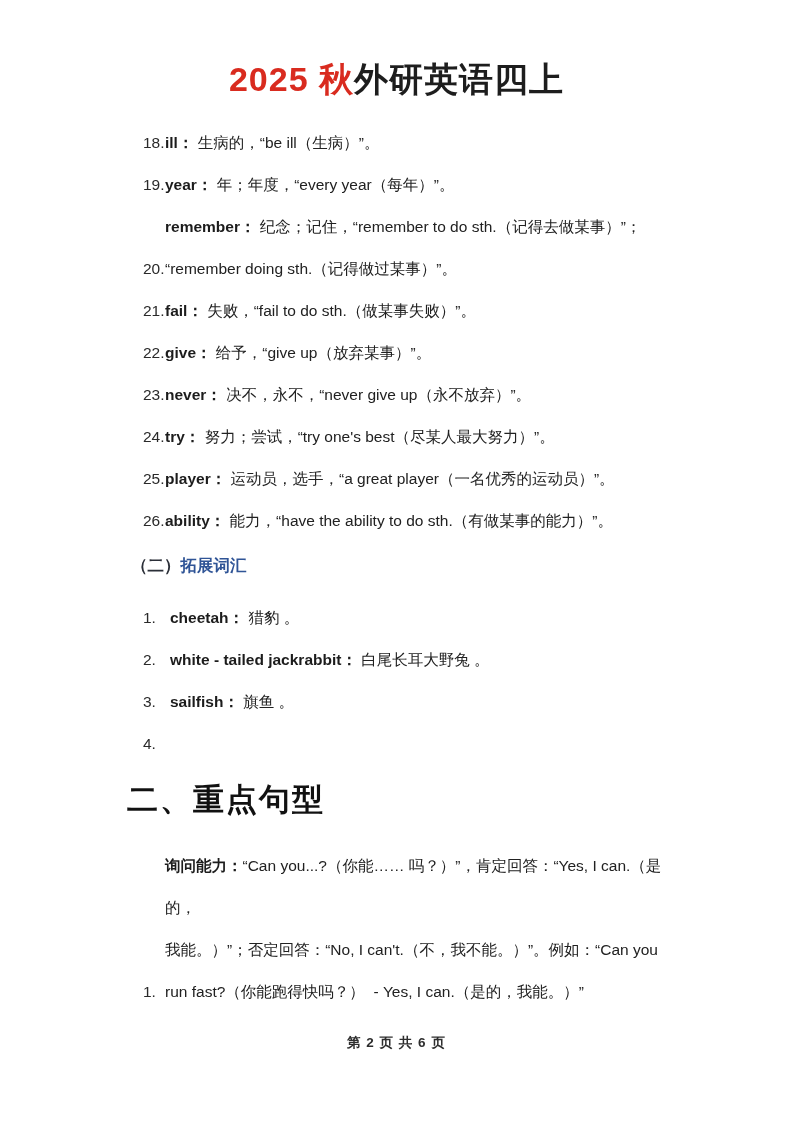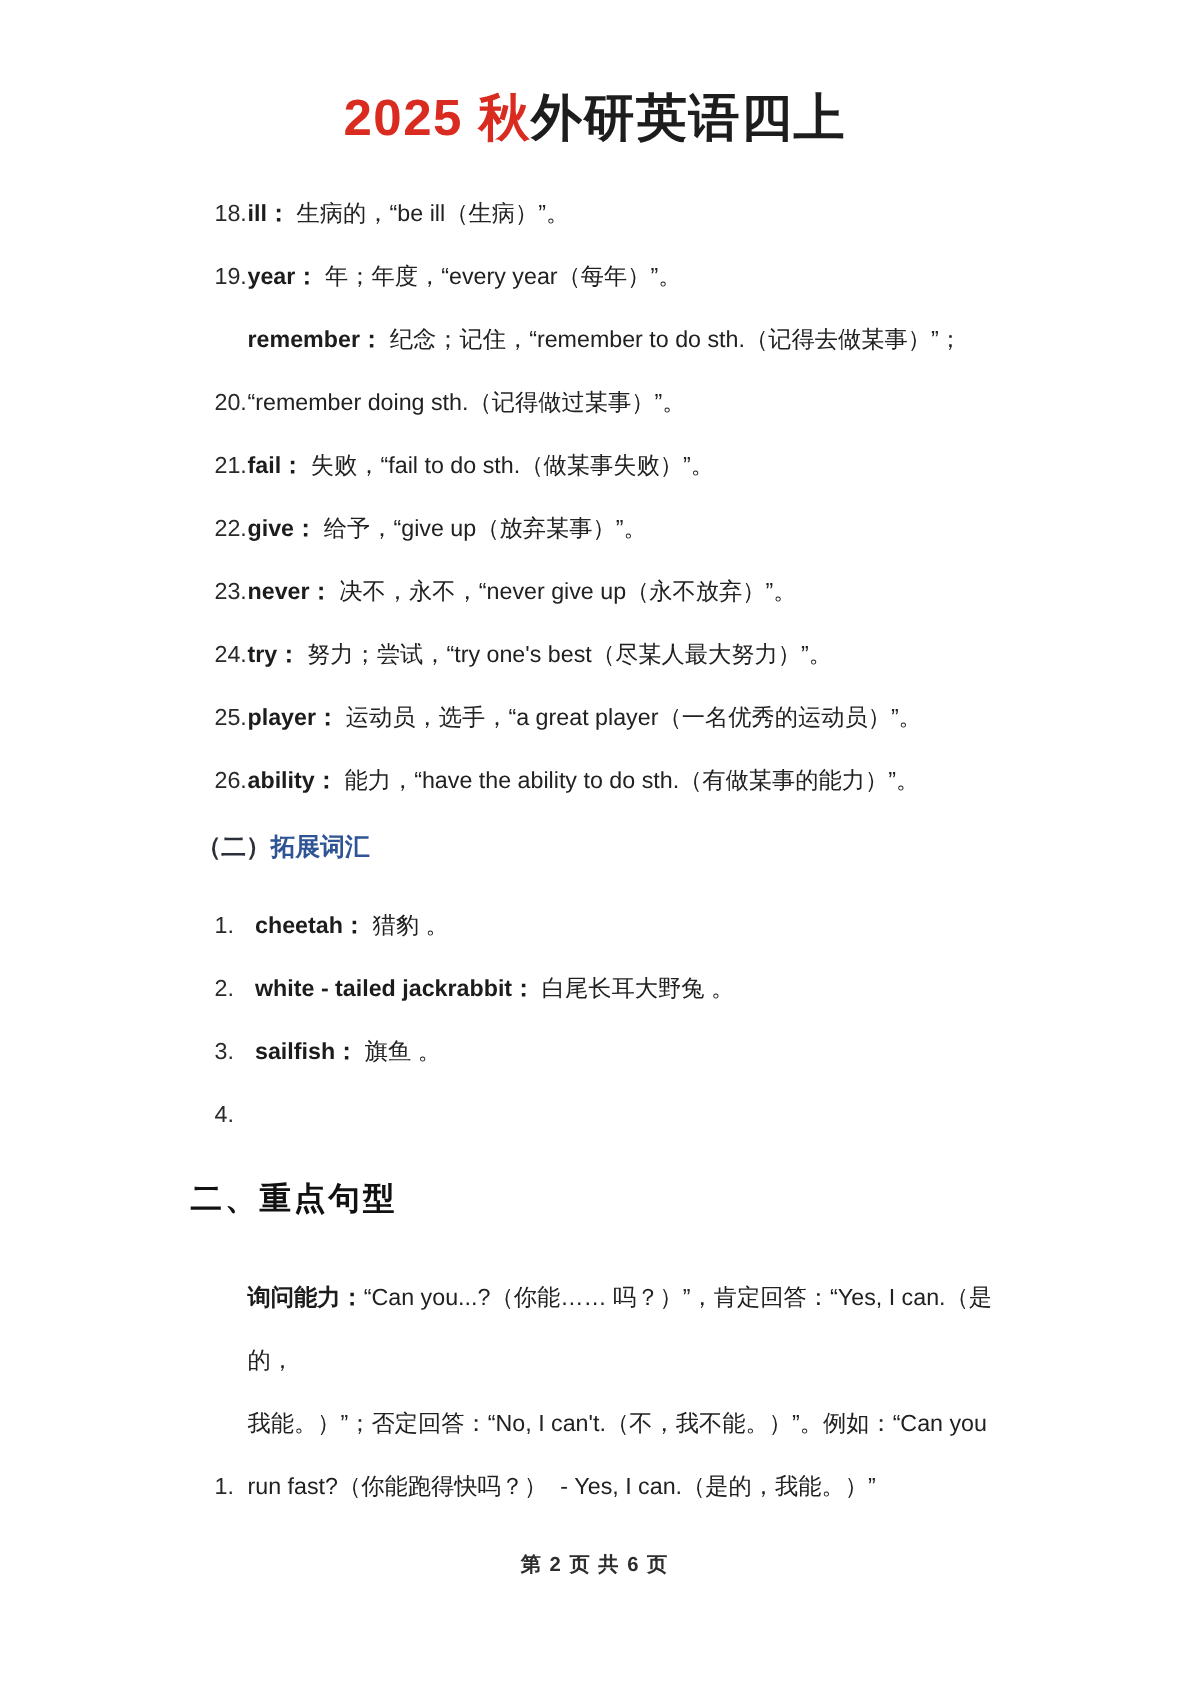--- a/index.html
+++ b/index.html
@@ -53,21 +53,21 @@
     font-size: 16.5px;
     font-weight: bold;
     line-height: 42px;
     margin-top: 2px;
     margin-left: -12px;
   }
   .subheading .prefix { color: #2b2f38; }
   .subheading .label { color: #2f5496; }
   .expanded-list { margin-top: 11px; }
   .big-heading {
-    font-size: 21px;
+    font-size: 31px;
     font-weight: bold;
     color: #111111;
     line-height: 46px;
     margin-top: 12px;
     margin-left: -16px;
     letter-spacing: 2px;
   }
   .sentence-list { margin-top: 22px; }
   .sentence-list .body { max-width: 515px; }
   .footer {

